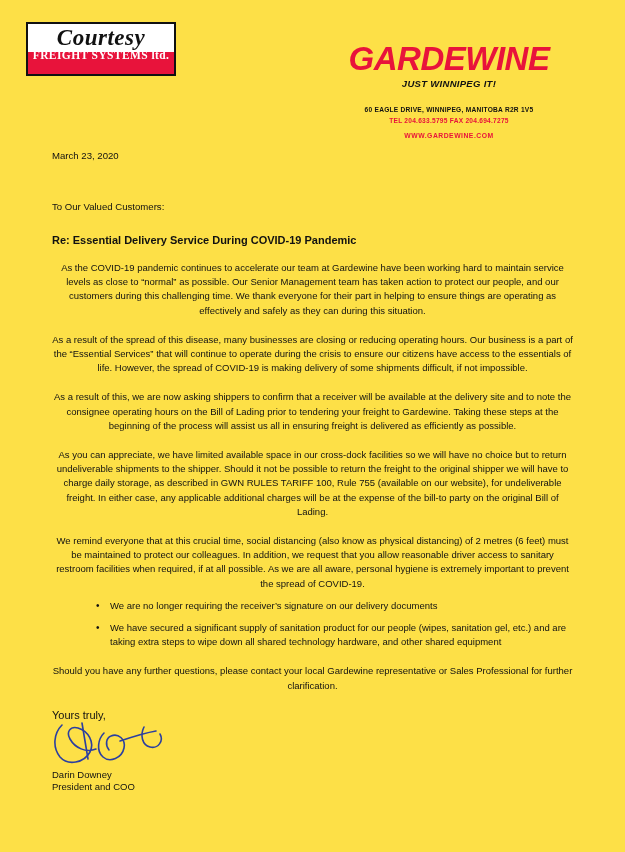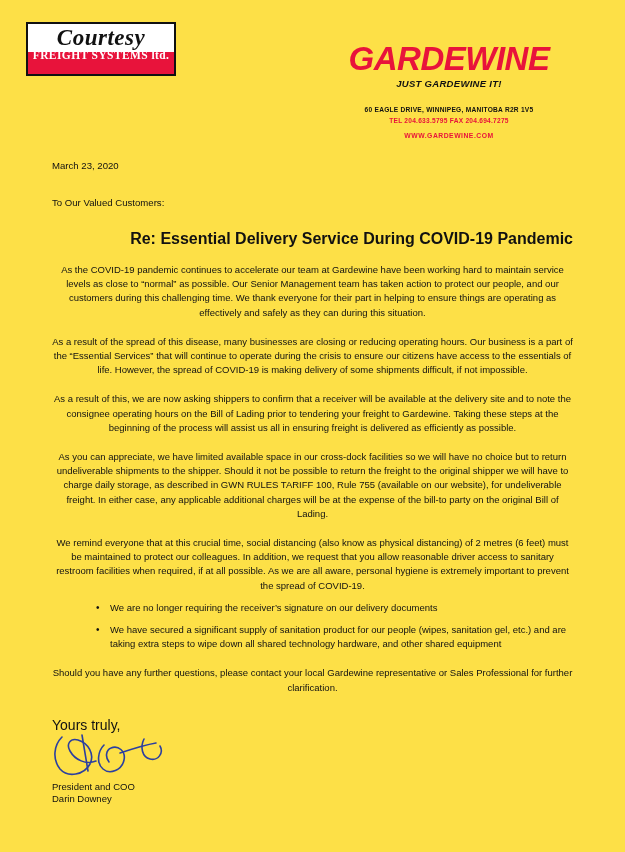--- a/index.html
+++ b/index.html
@@ -131,32 +131,32 @@
     color: #e8133b;
   }
 
   
   .letter {
     padding: 0 52px 0 52px;
     box-sizing: border-box;
   }
   .date {
     font-size: 9.6px;
-    margin-top: 30px;
+    margin-top: 20px;
     color: #111;
   }
   .salutation {
     font-size: 9.6px;
-    margin-top: 26px;
+    margin-top: 40px;
     color: #111;
   }
   .subject {
-    font-size: 16px;
-    font-weight: bold;
-    text-align: right;
+    font-size: 11px;
+    font-weight: bold;
+    text-align: left;
     margin-top: 22px;
     color: #111;
   }
   p.para {
     font-size: 9.5px;
     line-height: 14.2px;
     margin: 15px 0 0 0;
     text-align: center;
     color: #111;
   }
@@ -175,22 +175,22 @@
   }
   .bullets li::before {
     content: "\2022";
     position: absolute;
     left: 0;
     top: 0;
     font-size: 10px;
     color: #111;
   }
   .signoff {
-    font-size: 14px;
-    margin-top: 22px;
+    font-size: 11px;
+    margin-top: 16px;
     color: #111;
   }
   .sig-area {
     position: relative;
     height: 46px;
     margin-top: 2px;
   }
   .sig-svg {
     position: absolute;
     left: -4px;
@@ -211,21 +211,21 @@
   <div class="header">
 
     <div class="courtesy-logo">
       <div class="courtesy-word">Courtesy</div>
       <div class="courtesy-bar"></div>
       <div class="courtesy-sub">FREIGHT SYSTEMS ltd.</div>
     </div>
 
     <div class="gardewine-block">
       <div class="gardewine-word">GARDEWINE</div>
-      <div class="gardewine-tag">JUST GARDEWINE IT!</div>
+      <div class="gardewine-tag">JUST WINNIPEG IT!</div>
       <div class="gardewine-addr">60 EAGLE DRIVE, WINNIPEG, MANITOBA  R2R 1V5</div>
       <div class="gardewine-tel">TEL 204.633.5795  FAX 204.694.7275</div>
       <div class="gardewine-web">WWW.GARDEWINE.COM</div>
     </div>
 
   </div>
 
   <div class="letter">
 
     <div class="date">March 23, 2020</div>
@@ -254,17 +254,17 @@
         <g fill="none" stroke="#2b3fa0" stroke-width="1.6" stroke-linecap="round">
           <path d="M14 6 C 6 14, 4 28, 12 38 C 20 47, 36 44, 42 33 C 47 23, 40 12, 30 9 C 22 7, 18 13, 22 20 C 27 29, 38 34, 48 30"></path>
           <path d="M34 4 C 36 16, 38 28, 40 40"></path>
           <path d="M56 14 C 50 20, 48 32, 55 38 C 62 44, 74 39, 76 29 C 78 20, 70 14, 63 17 C 58 19, 57 26, 61 31"></path>
           <path d="M72 22 C 84 18, 96 14, 108 12"></path>
           <path d="M96 8 C 92 16, 94 26, 102 28 C 110 30, 116 22, 112 15"></path>
         </g>
       </svg>
     </div>
 
+    <div class="signer">Darin Downey</div>
     <div class="signer">President and COO</div>
-    <div class="signer">Darin Downey</div>
 
   </div>
 </div>
 
 </body></html>

